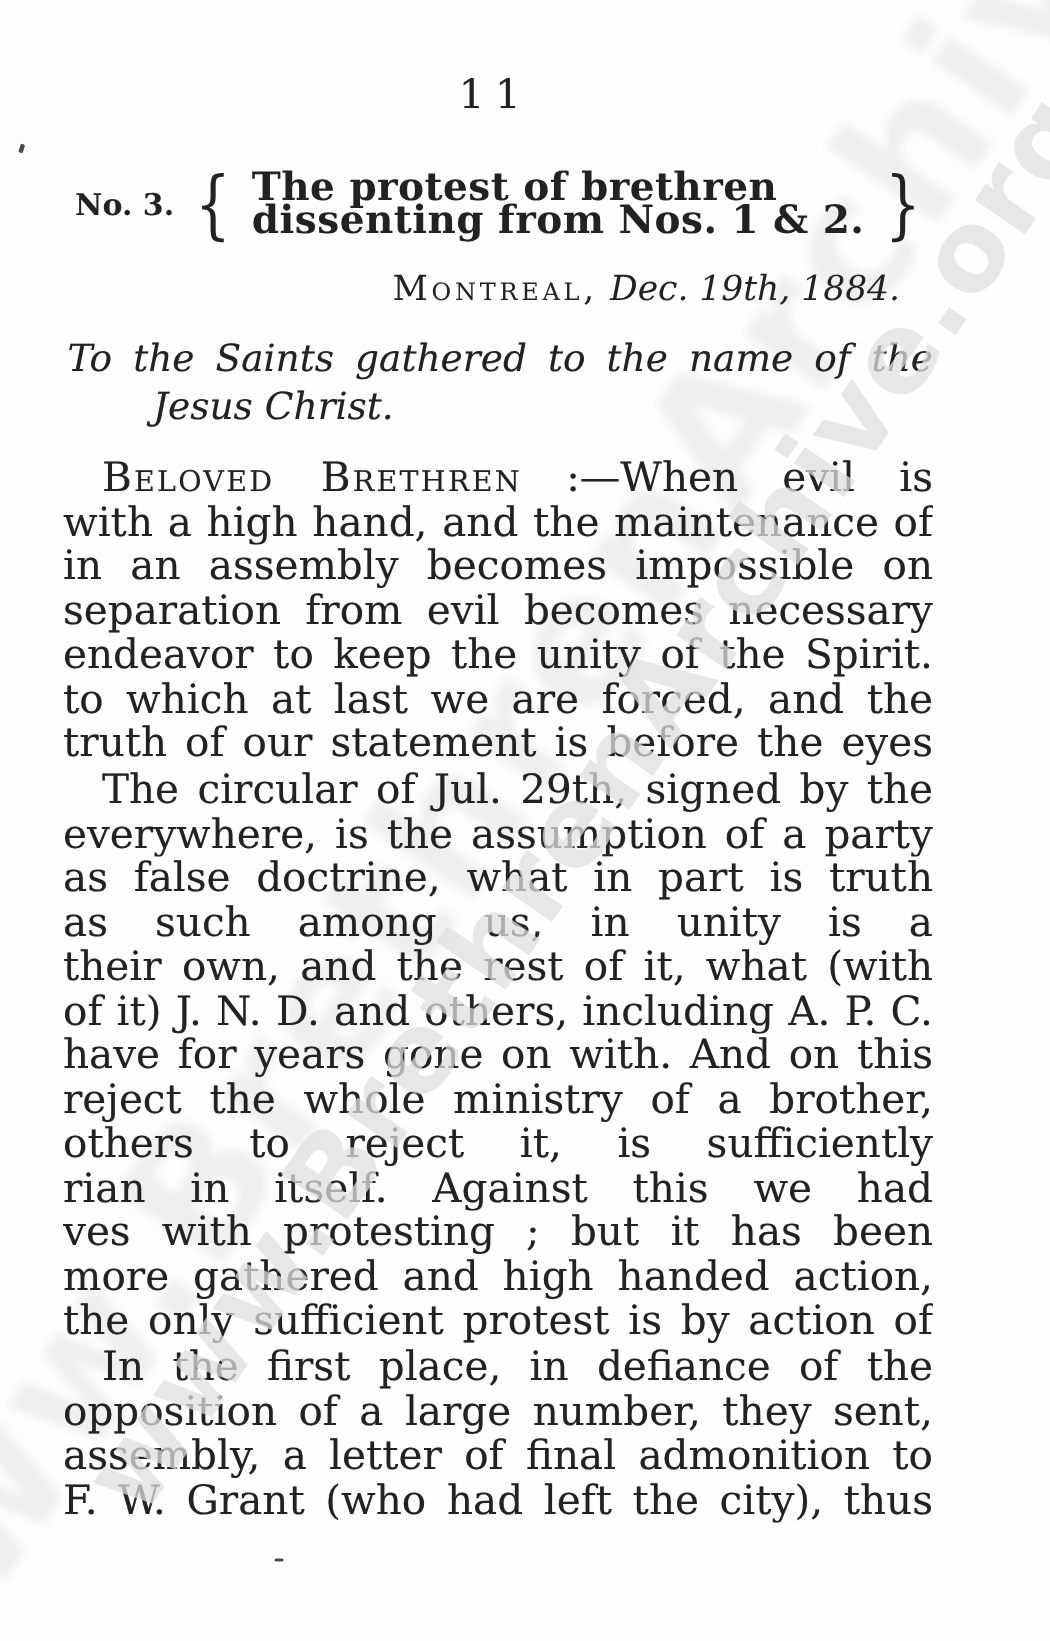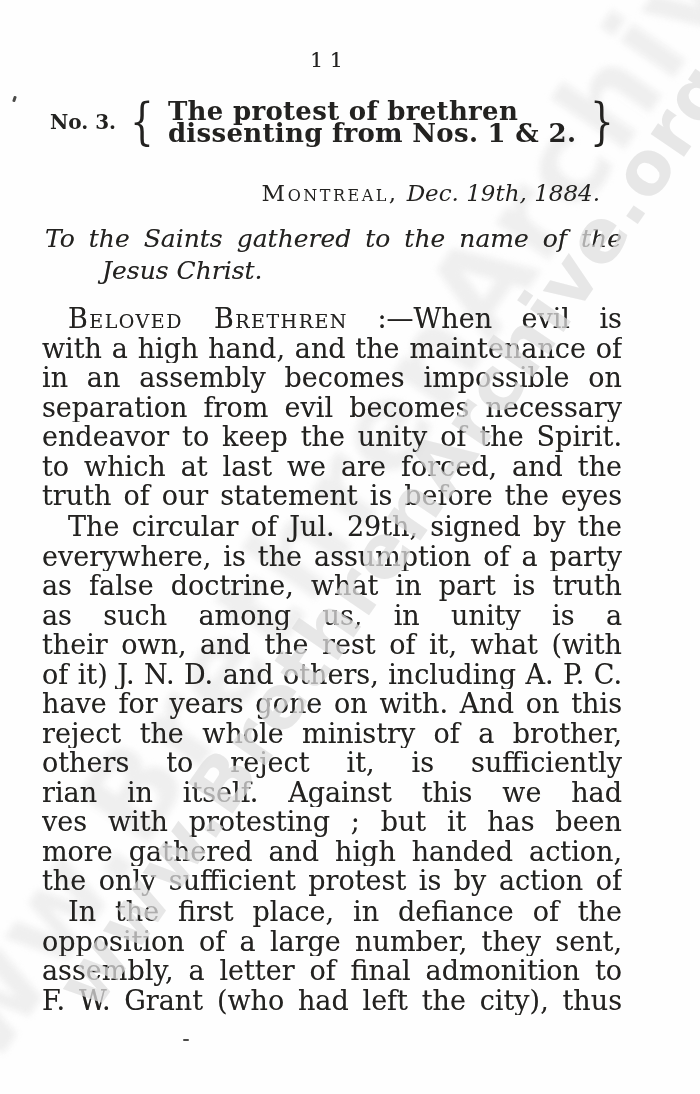--- a/index.html
+++ b/index.html
@@ -34,25 +34,25 @@
     left: 38px; top: 975px;
     font-size: 74px; letter-spacing: 2px;
     color: rgba(223,223,223,0.74);
     z-index: 2;
   }
 
   
   .page-number {
     position: absolute; top: 48px; left: 0; width: 660px;
     text-align: center;
-    font-size: 20px; letter-spacing: 7px;
+    font-size: 27px; letter-spacing: 7px;
     text-shadow: 0 0 0.6px rgba(35,34,32,0.5);
   }
   .header-note {
-    position: absolute; top: 98px; left: 50px;
+    position: absolute; top: 112px; left: 50px;
     display: flex; align-items: center;
   }
   .header-note .no-label {
     font-weight: bold; font-size: 20px; margin-right: 10px;
   }
   .header-note .brace {
     font-size: 50px; font-weight: normal; line-height: 48px;
     transform: scaleX(0.75);
   }
   .header-note .note-lines {

